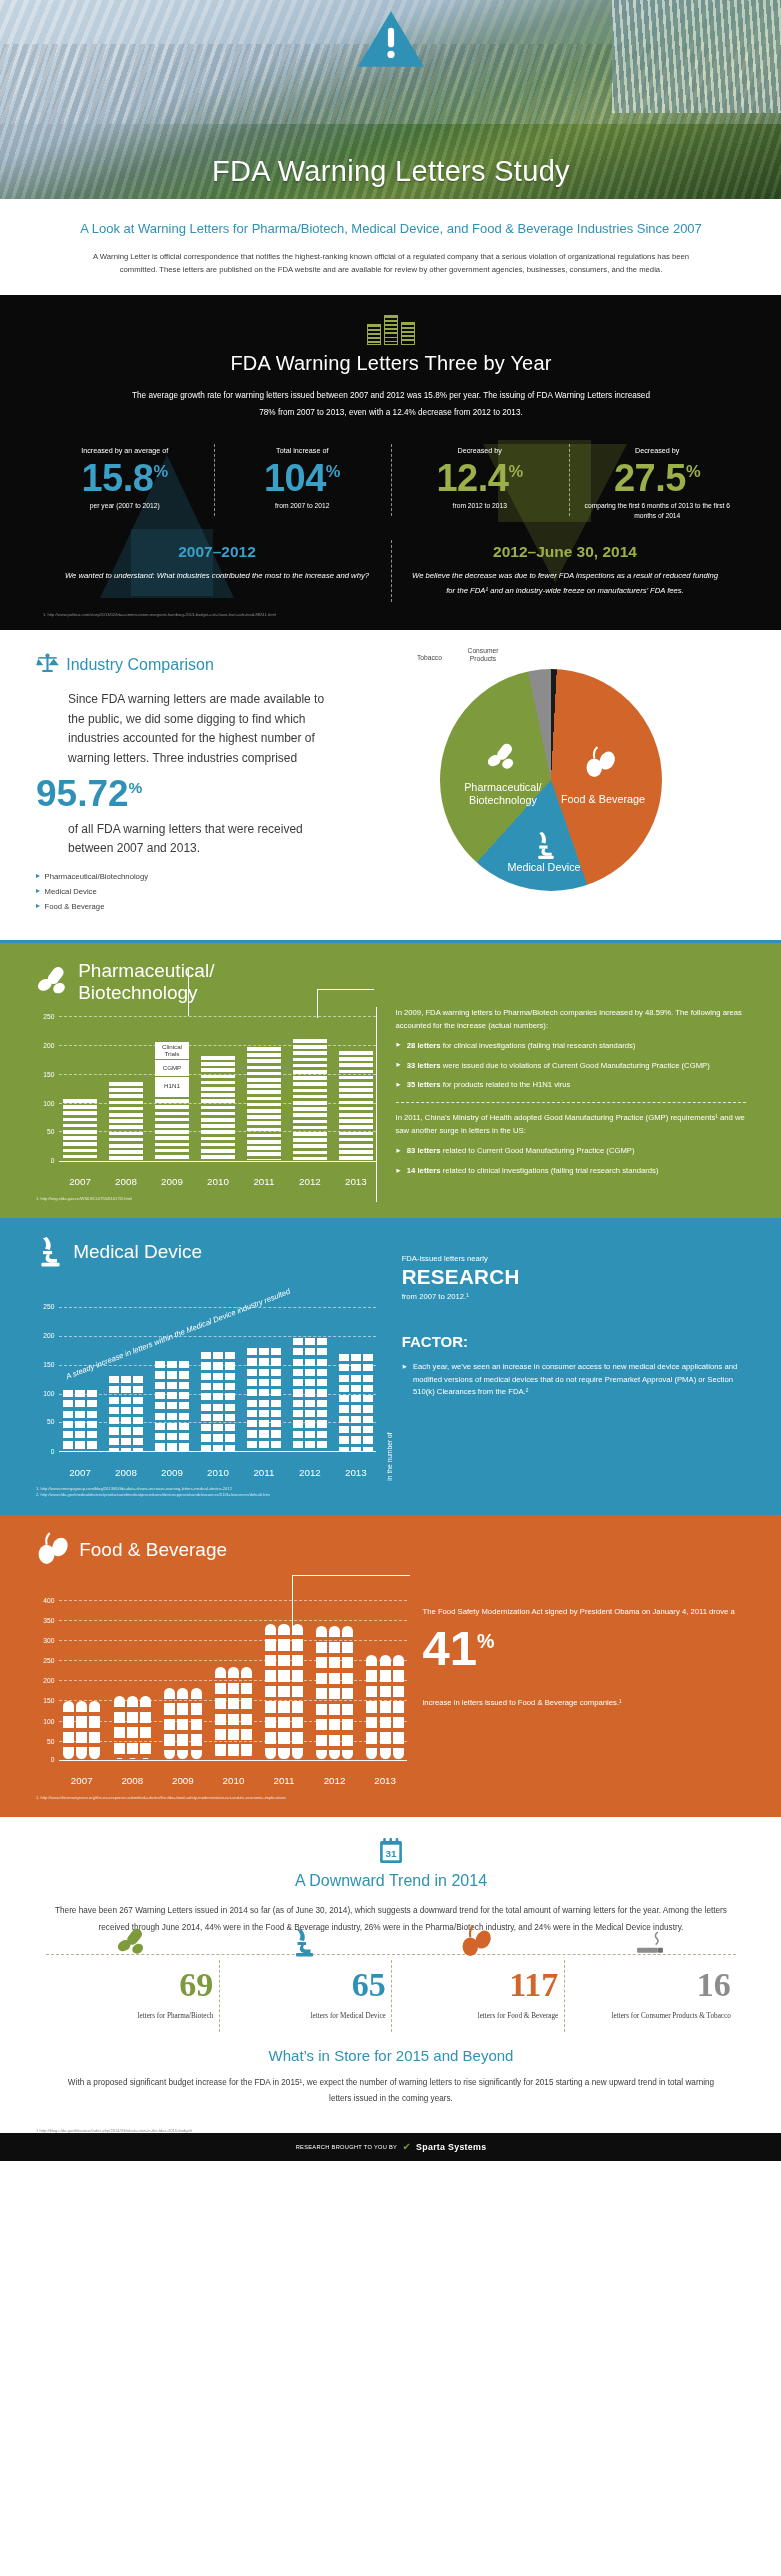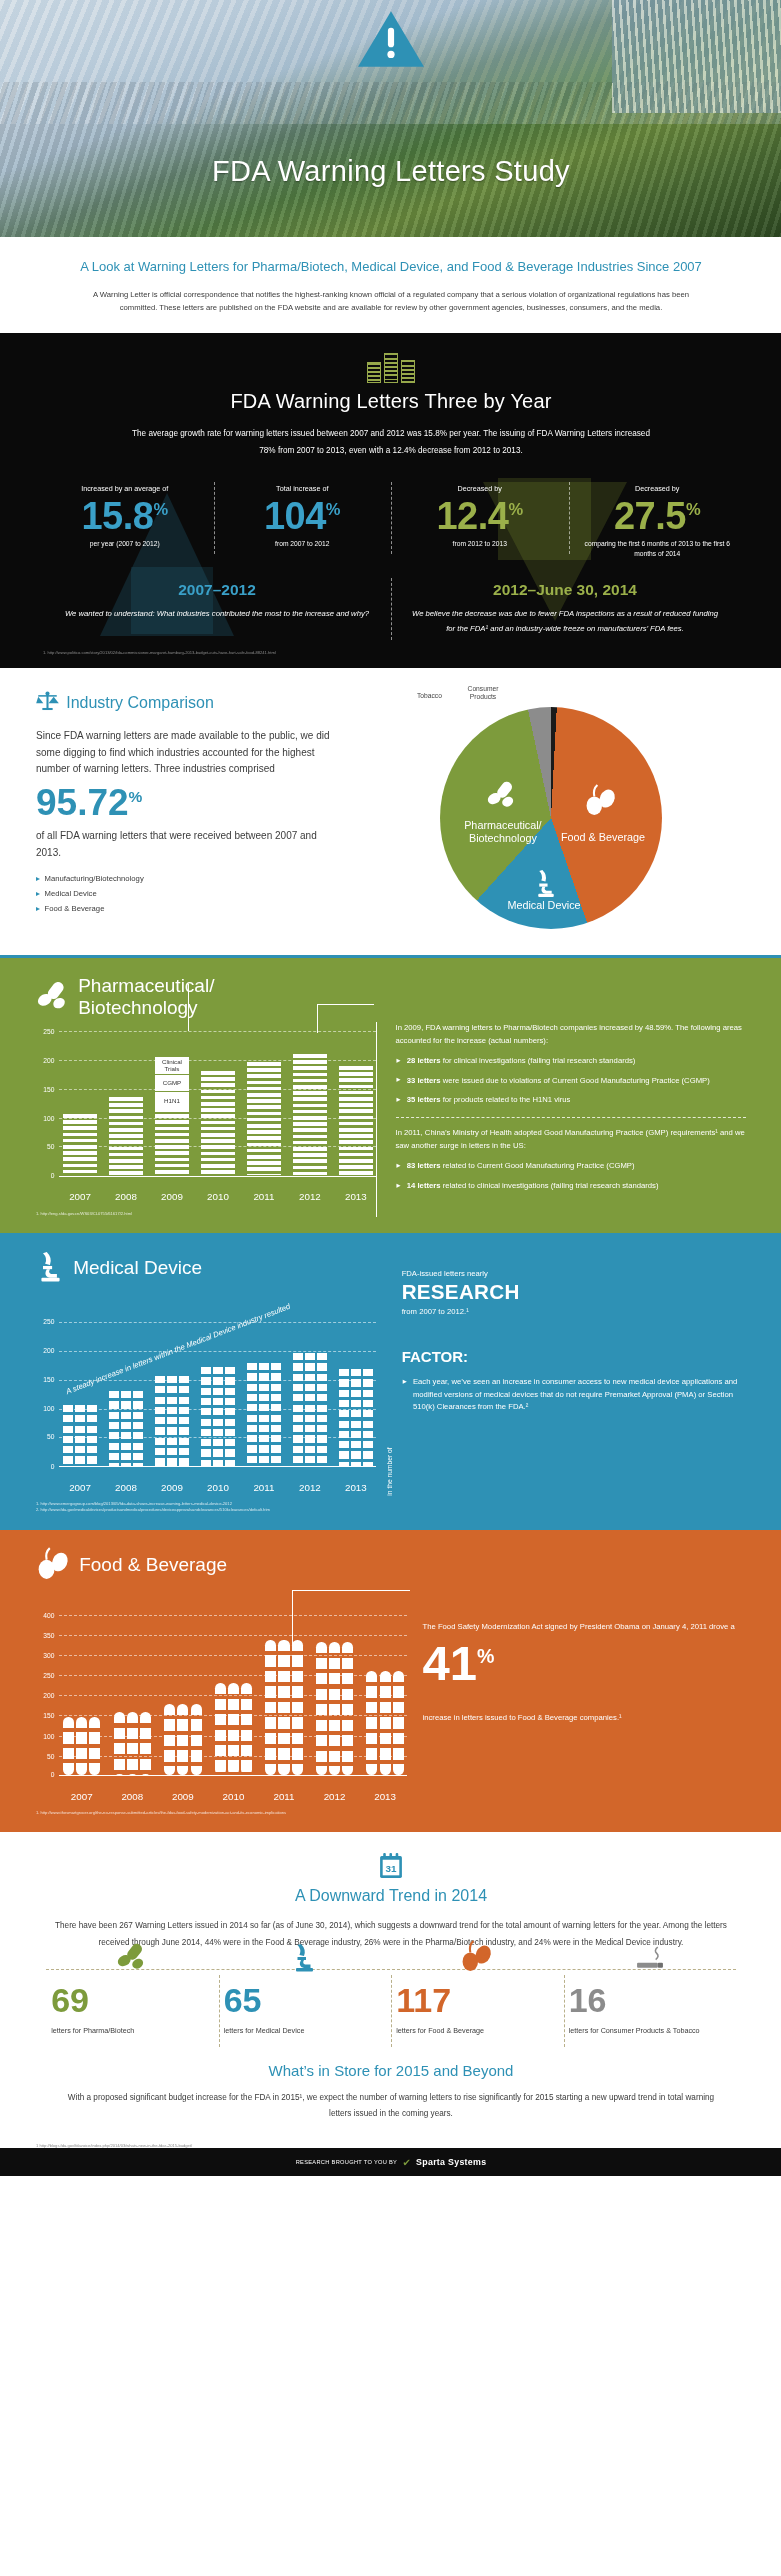--- a/index.html
+++ b/index.html
@@ -8,21 +8,21 @@
     font-family: "Liberation Sans", sans-serif;
     background: #ffffff;
     color: #333;
     -webkit-font-smoothing: antialiased;
   }
   .page { width: 782px; position: relative; overflow: hidden; }
 
   
   .hero {
     position: relative;
-    height: 237px;
+    height: 199px;
     background:
       linear-gradient(118deg, rgba(255,255,255,0.10) 0%, rgba(255,255,255,0) 55%),
       linear-gradient(160deg, #c9d6e0 0%, #b9cad8 18%, #9fb6c7 33%, #5d7e6a 46%, #4e7a3f 58%, #6b8c3e 70%, #4a6b33 84%, #2e4a22 100%);
   }
   .hero .sky {
     position:absolute; left:0; top:0; width:100%; height:124px;
     background: repeating-linear-gradient(112deg,
       rgba(255,255,255,0.30) 0px, rgba(255,255,255,0.30) 4.6px,
       rgba(170,195,215,0.35) 4.6px, rgba(170,195,215,0.35) 11.3px);
     opacity:.75;
@@ -108,21 +108,21 @@
   }
   .panel .yr { font-size:15.5px; font-weight:700; margin-bottom:7.2px; }
   .panel .txt { font-style:italic; font-size:7.7px; line-height:2.0; font-weight:300; }
   .dark .src { font-size:4.1px; color:#8b8b8b; margin-top:13.4px; padding-left:43px; position:relative; z-index:2;}
 
   
   .industry { display:flex; padding:23px 36px 26px; background:#fff; }
   .industry .left { width:319px; padding-right:13.4px; }
   .sec-head { display:flex; align-items:center; gap:7.2px; margin-bottom:13.4px; }
   .sec-head .t { font-size:16px; font-weight:300; color:#2e91b5; }
-  .industry p { font-size:10px; line-height:1.62; color:#3b3b3b; }
+  .industry p { font-size:12px; line-height:1.62; color:#3b3b3b;margin-left:32px; }
   .big-pct { font-size:37px; font-weight:700; color:#2e91b5; line-height:1; margin:7.2px 0 7.2px; }
   .big-pct sup { font-size:15.5px; vertical-align:super; }
   .legend { margin-top:10.3px; }
   .legend li { list-style:none; font-size:7.7px; color:#3b3b3b; line-height:1.95; display:flex; align-items:center; gap:4.6px; }
   .legend .tri { width:0;height:0;border-left:4.1px solid #2e91b5;border-top:2.6px solid transparent;border-bottom:2.6px solid transparent; }
   .industry .right { flex:1; position:relative; padding-top:4.1px; }
   .pie-wrap { position:relative; width:222px; height:222px; margin:11.3px auto 0; }
   .pie { width:222px; height:222px; border-radius:50%; }
   .pie-lab { position:absolute; color:#fff; font-size:10.8px; font-weight:400; line-height:1.22; text-align:center; }
   .tick-lab { position:absolute; font-size:6.7px; color:#444; text-align:center; line-height:1.2;}
@@ -172,21 +172,21 @@
   .oval-col { flex:1; background:repeating-linear-gradient(to bottom,#fff 0 11.3px, transparent 11.3px 15.5px); border-radius:5.2px; }
   .pct41 { font-size:49px; font-weight:700; line-height:.95; }
   .pct41 sup { font-size:19.6px; vertical-align:super; }
 
   
   .trend { background:#fff; padding:20.6px 46px 9.3px; text-align:center; border-top:3.6px solid #d2662a; }
   .cal-icon { margin:0 auto 7.2px; width:26px; height:27px; }
   .trend h2 { color:#2e91b5; font-size:16px; font-weight:300; margin-bottom:13.4px; }
   .trend p { font-size:8.2px; line-height:2.0; color:#3b3b3b; }
   .four { display:flex; margin-top:17.5px; border-top:0.5px dashed #b9b08a; padding-top:3.1px; }
-  .four .cell { flex:1; text-align:left; position:relative; padding:9.3px 5.2px 12.4px; }
+  .four .cell { flex:1; text-align:right; position:relative; padding:9.3px 5.2px 12.4px;font-family:Liberation Serif, serif; }
   .four .cell + .cell::before {
     content:""; position:absolute; left:0; top:2.1px; bottom:2.1px; width:0; border-left:0.5px dashed #b9b08a;
   }
   .four .ico { height:39px; display:flex; align-items:flex-end; justify-content:center; margin-top:-49px; margin-bottom:11.3px;}
   .four .num { font-size:34px; font-weight:700; line-height:1; }
   .four .lbl { font-size:7.2px; line-height:1.5; color:#3b3b3b; margin-top:8.2px; }
   .store { text-align:center; padding:4.1px 62px 12.4px; }
   .store h2 { color:#2e91b5; font-size:15px; font-weight:300; margin-bottom:11.3px; }
   .store p { font-size:8.2px; line-height:1.95; color:#3b3b3b; }
   .footnote { font-size:4.1px; color:#8a8a8a; text-align:left; padding:8.2px 36px 0; }
@@ -289,21 +289,21 @@
           </svg>
         </span>
         <span class="t">Industry Comparison</span>
       </div>
       <p>Since FDA warning letters are made available to the public, we did some digging to find which industries accounted for the highest number of warning letters. Three industries comprised</p>
       <div class="big-pct"><span>95.72</span><sup>%</sup></div>
       <p>of all FDA warning letters that were received between 2007 and 2013.</p>
       <ul class="legend">
         <li>
             <span class="tri"></span>
-            <span>Manufacturing/Biotechnology</span>
+            <span>Pharmaceutical/Biotechnology</span>
           </li>
         <li>
             <span class="tri"></span>
             <span>Medical Device</span>
           </li>
         <li>
             <span class="tri"></span>
             <span>Food &amp; Beverage</span>
           </li>
       </ul>

